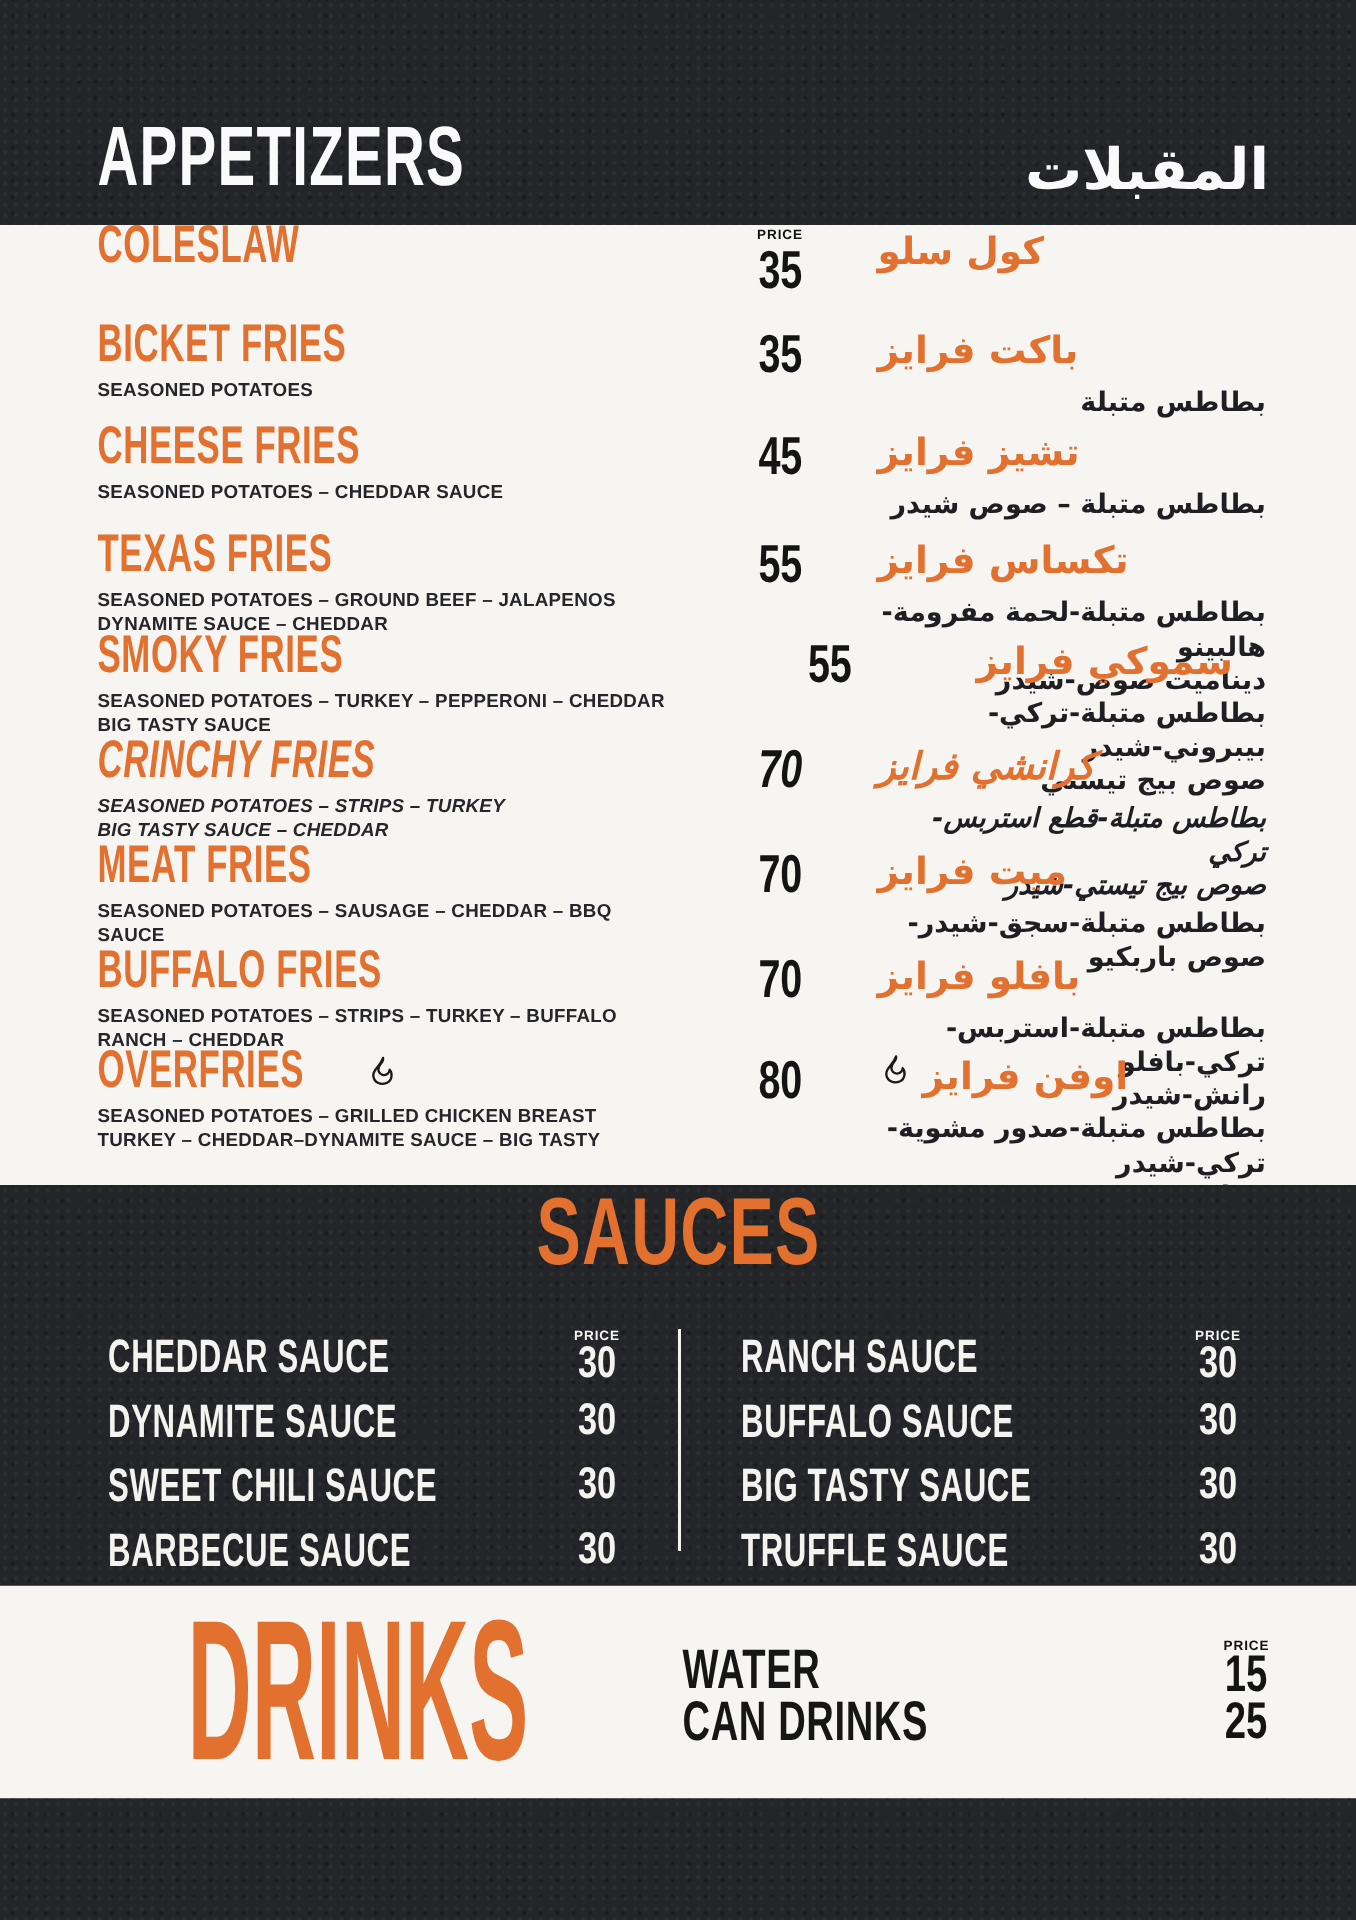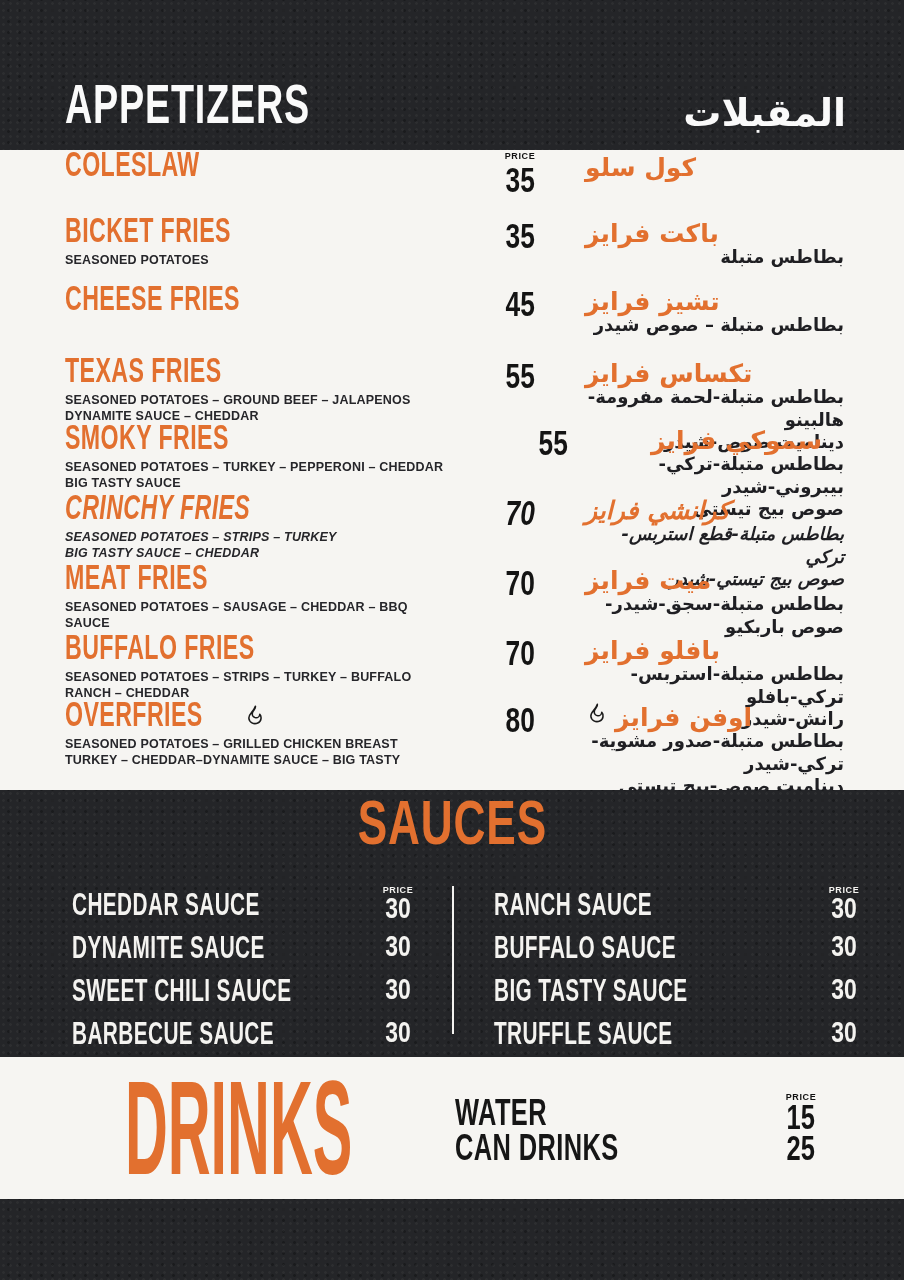--- a/index.html
+++ b/index.html
@@ -56,55 +56,55 @@
   }
   .price-col{display:flex;flex-direction:column;align-items:center;padding-top:2px;}
   .price-label{font-size:9px;font-weight:800;color:#111;letter-spacing:.6px;line-height:1;margin-bottom:1px;}
   .price-val{
     display:inline-block;font-size:31px;font-weight:800;color:#141414;line-height:1;
     transform:scale(.85,1.15);transform-origin:center top;
   }
   .ar-col{direction:rtl;text-align:right;font-family:"DejaVu Sans",sans-serif;}
   .ar-name-line{display:flex;flex-direction:row;justify-content:flex-end;align-items:flex-end;gap:8px;height:30px;}
   .ar-name{color:#e2702f;font-weight:800;font-size:25px;line-height:1;white-space:nowrap;}
-  .ar-desc{margin-top:0;font-size:18px;font-weight:600;color:#1f1f23;line-height:1.25;white-space:pre-line;}
+  .ar-desc{margin-top:12px;font-size:18px;font-weight:600;color:#1f1f23;line-height:1.25;white-space:pre-line;}
   .flame{flex:0 0 auto;margin-bottom:2px;}
 
   
   #sauces{height:267px;position:relative;padding-top:8px;}
   .sauces-title-wrap{text-align:center;height:80px;}
   .sauces-title{
     display:inline-block;color:#e2702f;font-weight:800;font-size:52px;line-height:1.2;
     letter-spacing:1px;transform:scale(.85,1.22);transform-origin:center bottom;
   }
   .sauce-cols{display:grid;grid-template-columns:452px 452px;margin-top:4px;}
   .sauce-col{box-sizing:border-box;}
   .sauce-col.left{padding:0 18px 0 72px;}
-  .sauce-col.right{padding:0 24px 0 42px;}
+  .sauce-col.right{padding:0 56px 0 42px;}
   .sauce-row{display:grid;grid-template-columns:1fr 72px;align-items:center;height:43px;}
   .sauce-name{
     display:inline-block;color:#f4f3f0;font-weight:800;font-size:26px;line-height:1;
     transform:scale(.8,1.2);transform-origin:left center;white-space:nowrap;letter-spacing:.5px;
   }
   .sauce-price-col{display:flex;flex-direction:column;align-items:center;}
   .sauce-price-label{font-size:9px;font-weight:800;color:#f4f3f0;letter-spacing:.6px;line-height:1;}
   .sauce-price{
     display:inline-block;color:#f4f3f0;font-weight:800;font-size:27px;line-height:1;
     transform:scale(.85,1.1);transform-origin:center center;
   }
   .sauce-divider{position:absolute;left:452px;top:96px;height:148px;width:2px;background:#f4f3f0;}
 
   
   #drinks{height:142px;background:#f6f5f2;display:grid;grid-template-columns:455px 1fr;}
   .drinks-title-wrap{display:flex;align-items:center;padding-left:125px;}
   .drinks-title{
     display:inline-block;color:#e2702f;font-weight:800;font-size:104px;line-height:1;
     transform:scale(.57,1.28);transform-origin:left center;letter-spacing:0;
   }
-  .drinks-rows{display:flex;flex-direction:column;justify-content:center;padding-right:58px;}
+  .drinks-rows{display:flex;flex-direction:column;justify-content:center;padding-right:28px;}
   .drink-row{display:grid;grid-template-columns:1fr 90px;align-items:center;}
   .drink-name{
     display:inline-block;color:#161616;font-weight:800;font-size:31px;line-height:1;
     transform:scale(.82,1.2);transform-origin:left center;white-space:nowrap;letter-spacing:.5px;
   }
   .drink-price-col{display:flex;flex-direction:column;align-items:center;}
   .drink-price-label{font-size:9px;font-weight:800;color:#111;letter-spacing:.6px;line-height:1;}
   .drink-price{
     display:inline-block;color:#141414;font-weight:800;font-size:30px;line-height:1;
     transform:scale(.85,1.15);transform-origin:center center;
@@ -157,20 +157,21 @@
         </div>
       <div class="ar-desc">بطاطس متبلة</div>
     </div>
   </div>
 
   <div class="item-row">
     <div>
       <div class="item-name-line">
           <span class="item-name">CHEESE FRIES</span>
         </div>
+      <div class="item-desc">SEASONED POTATOES – CHEDDAR SAUCE</div>
     </div>
     <div class="price-col">
         <span class="price-val">45</span>
       </div>
     <div class="ar-col">
       <div class="ar-name-line">
           <span class="ar-name">تشيز فرايز</span>
         </div>
       <div class="ar-desc">بطاطس متبلة – صوص شيدر</div>
     </div>

